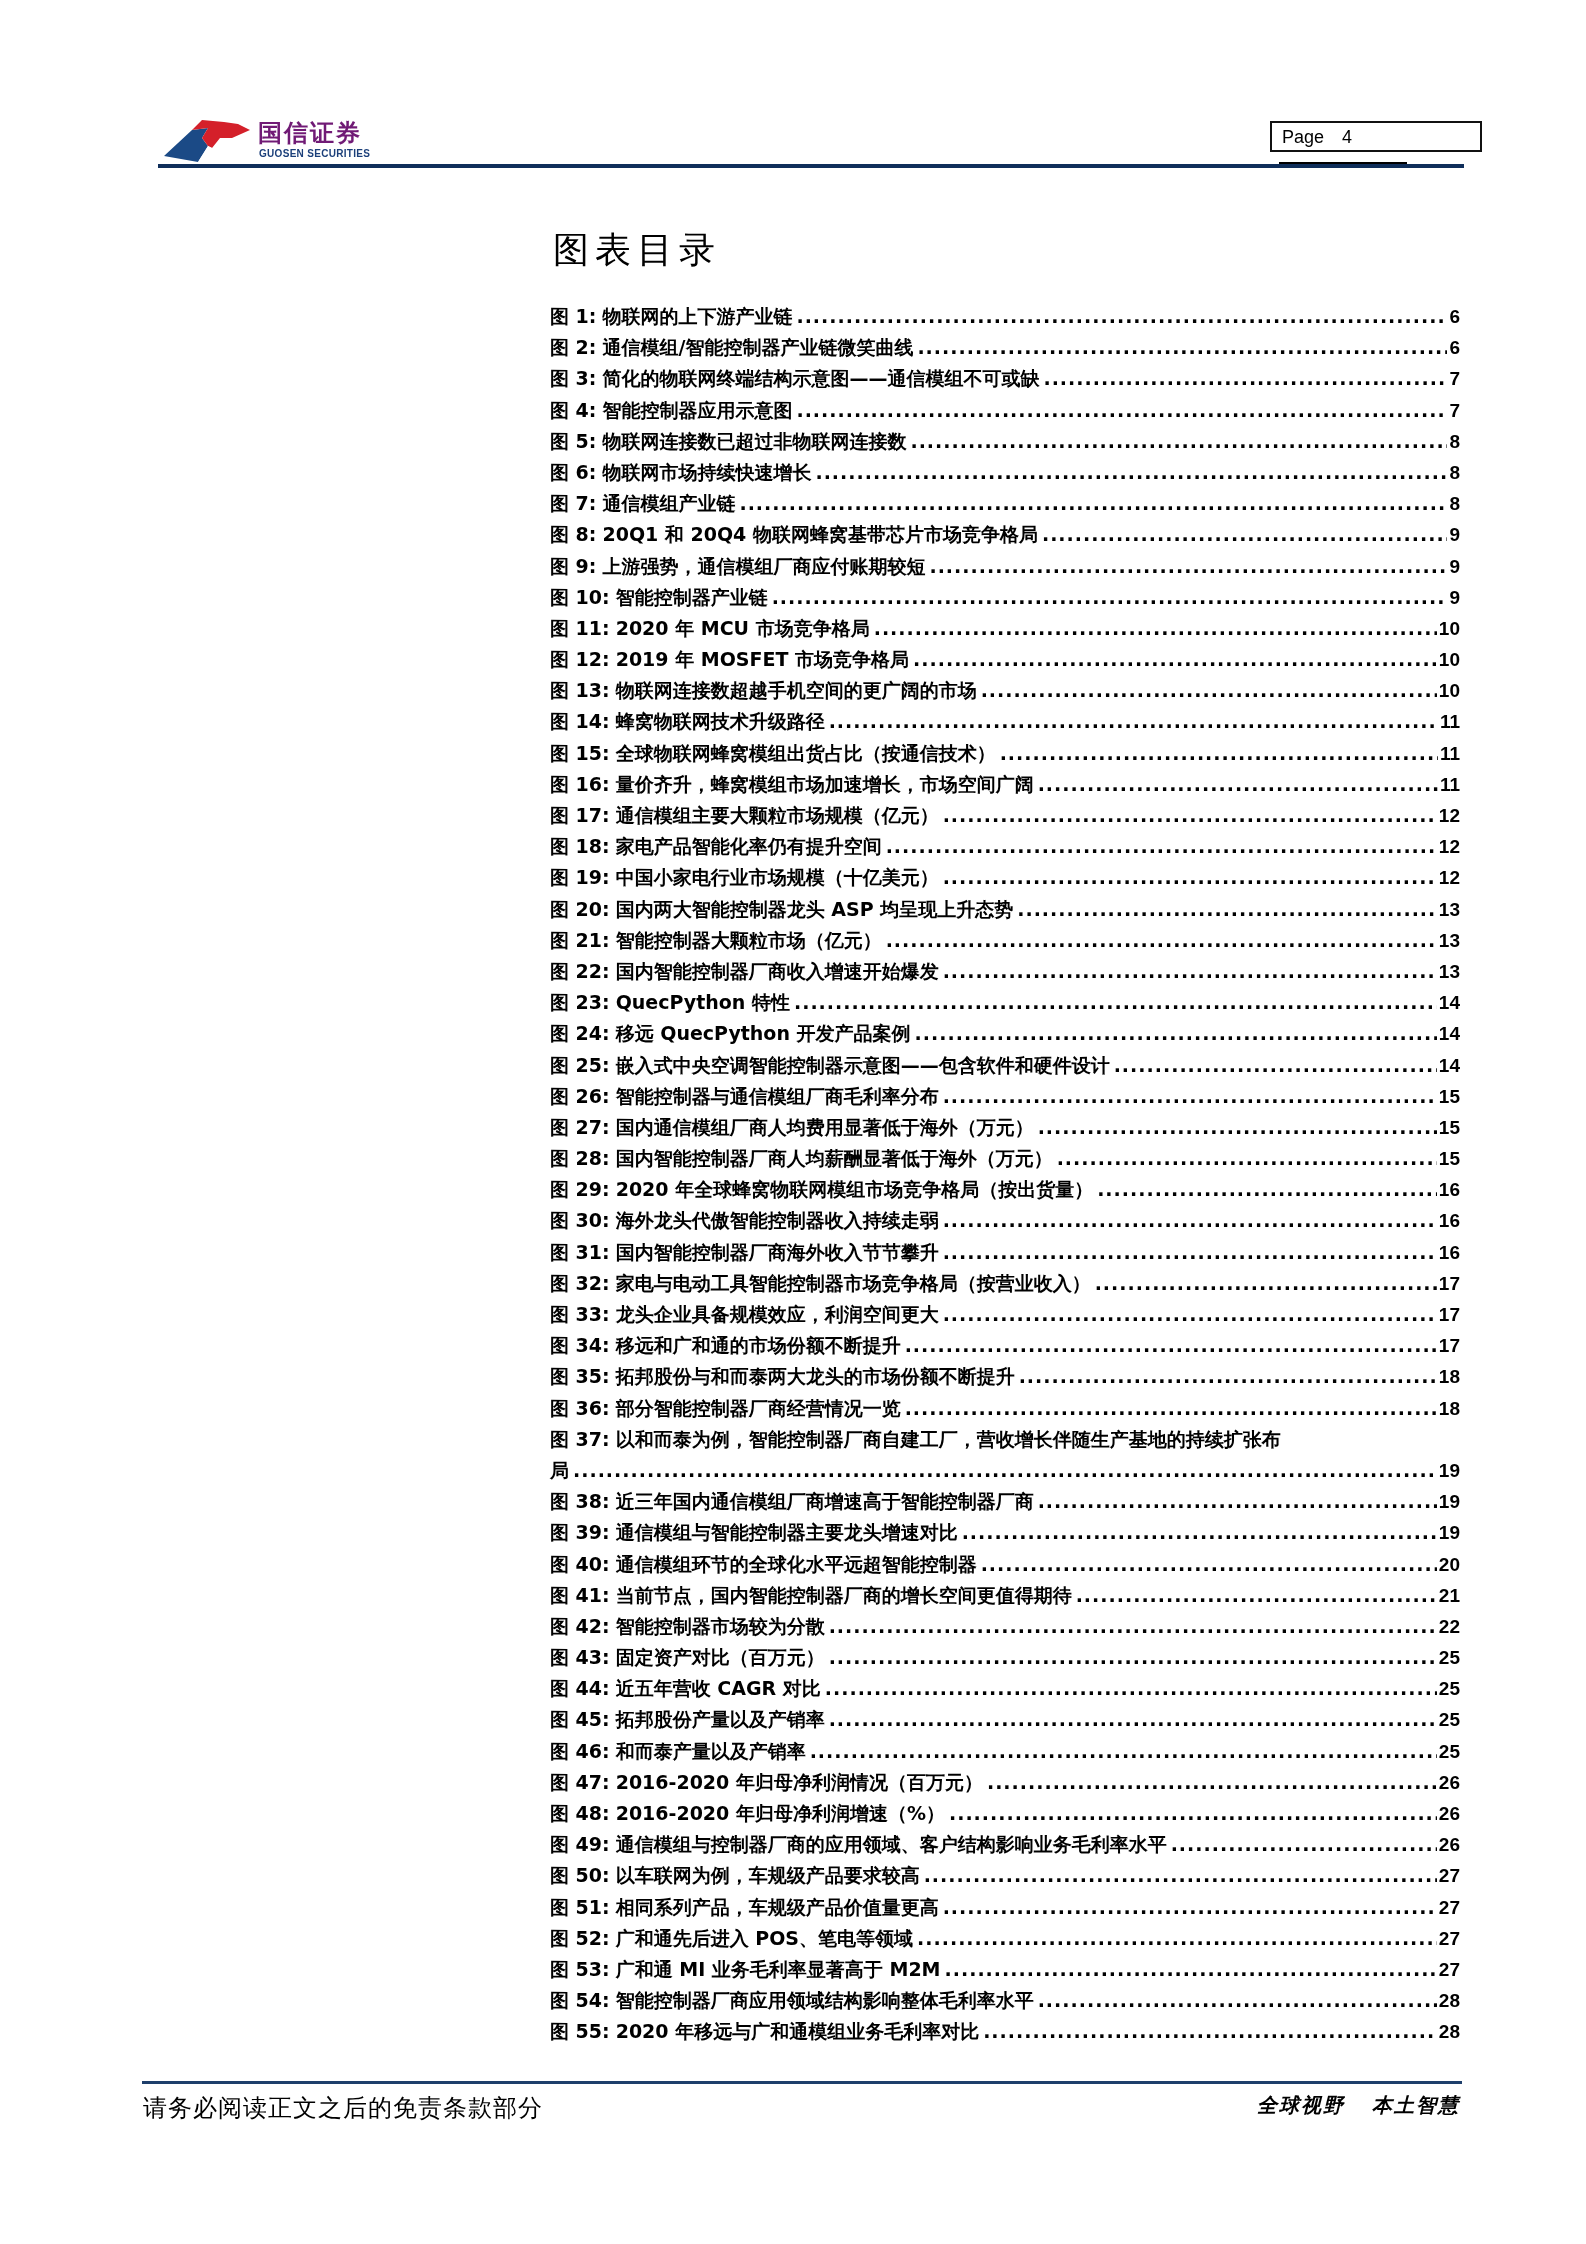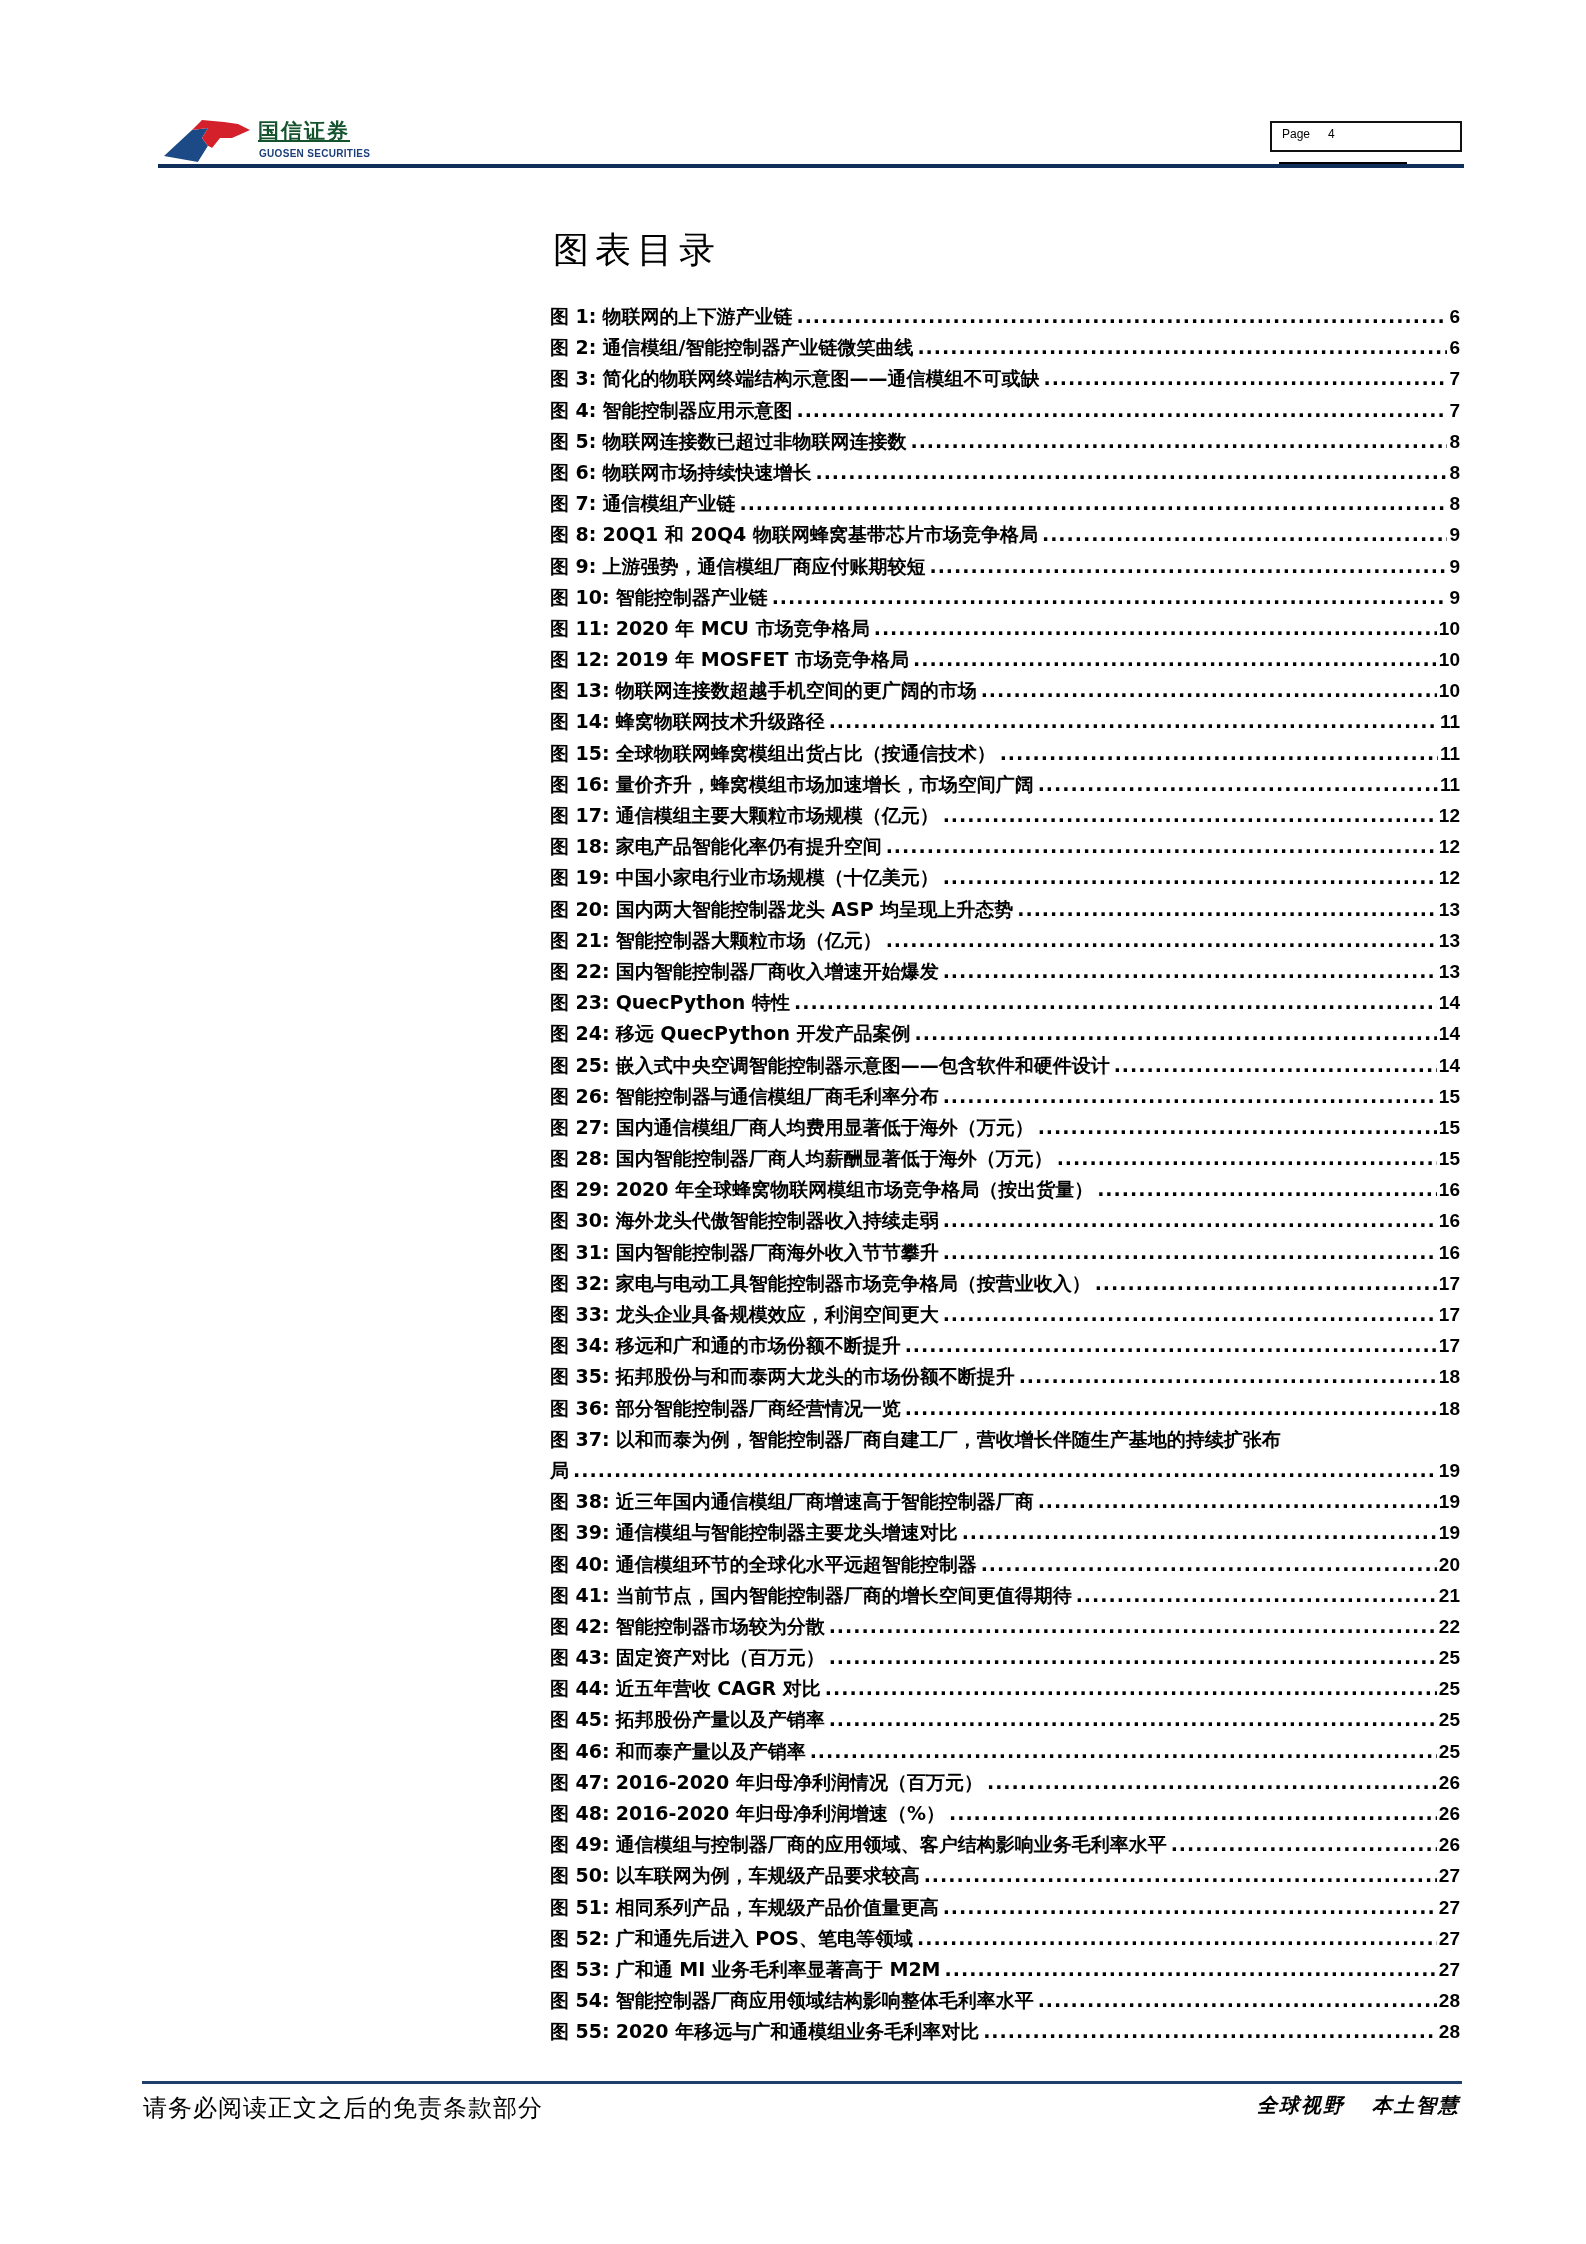--- a/index.html
+++ b/index.html
@@ -4,38 +4,37 @@
 <style>
   html, body { margin: 0; padding: 0; background: #ffffff; }
   body {
     width: 1586px; height: 2244px; position: relative; overflow: hidden;
     font-family: "DejaVu Sans", "Liberation Sans", sans-serif; color: #000;
   }
   .header { position: absolute; left: 0; top: 0; width: 1586px; height: 180px; }
   .logo { position: absolute; left: 162px; top: 116px; width: 230px; height: 48px; }
   .logo-mark { position: absolute; left: 0; top: 0; width: 92px; height: 48px; }
   .logo-cn {
-    position: absolute; left: 96px; top: 1px; font-size: 21px; font-weight: bold;
-    color: #14532d; letter-spacing: 2px; white-space: nowrap;
+    position: absolute; left: 96px; top: 1px; font-size: 24px; font-weight: bold;
+    color: #701a75; letter-spacing: 2px; white-space: nowrap;
     font-family: "DejaVu Sans", sans-serif;
-    text-decoration: underline;
   }
   .logo-en {
     position: absolute; left: 97px; top: 32px; font-size: 10px; font-weight: bold;
     color: #1b3f7a; white-space: nowrap; font-family: "Liberation Sans", sans-serif;
     letter-spacing: 0.3px;
   }
   .header-rule {
     position: absolute; left: 158px; top: 164px; width: 1306px; height: 4px;
     background: #0f2e5a;
   }
   .page-box {
-    position: absolute; left: 1270px; top: 121px; width: 192px; height: 31px;
+    position: absolute; left: 1270px; top: 121px; width: 212px; height: 31px;
     border: 2px solid #111; box-sizing: border-box;
-    font-family: "Liberation Sans", sans-serif; font-size: 12px;
+    font-family: "Liberation Sans", sans-serif; font-size: 18px;
     padding: 4px 0 0 10px; white-space: nowrap;
   }
   .page-box .num { margin-left: 18px; }
   .page-box-underline {
     position: absolute; left: 1279px; top: 162px; width: 128px; height: 3px; background: #000;
   }
   .title {
     position: absolute; left: 553px; top: 198px; font-size: 36px; letter-spacing: 6px;
     font-family: "DejaVu Serif", "Liberation Serif", serif; font-weight: normal; margin-top: 28px;
   }

